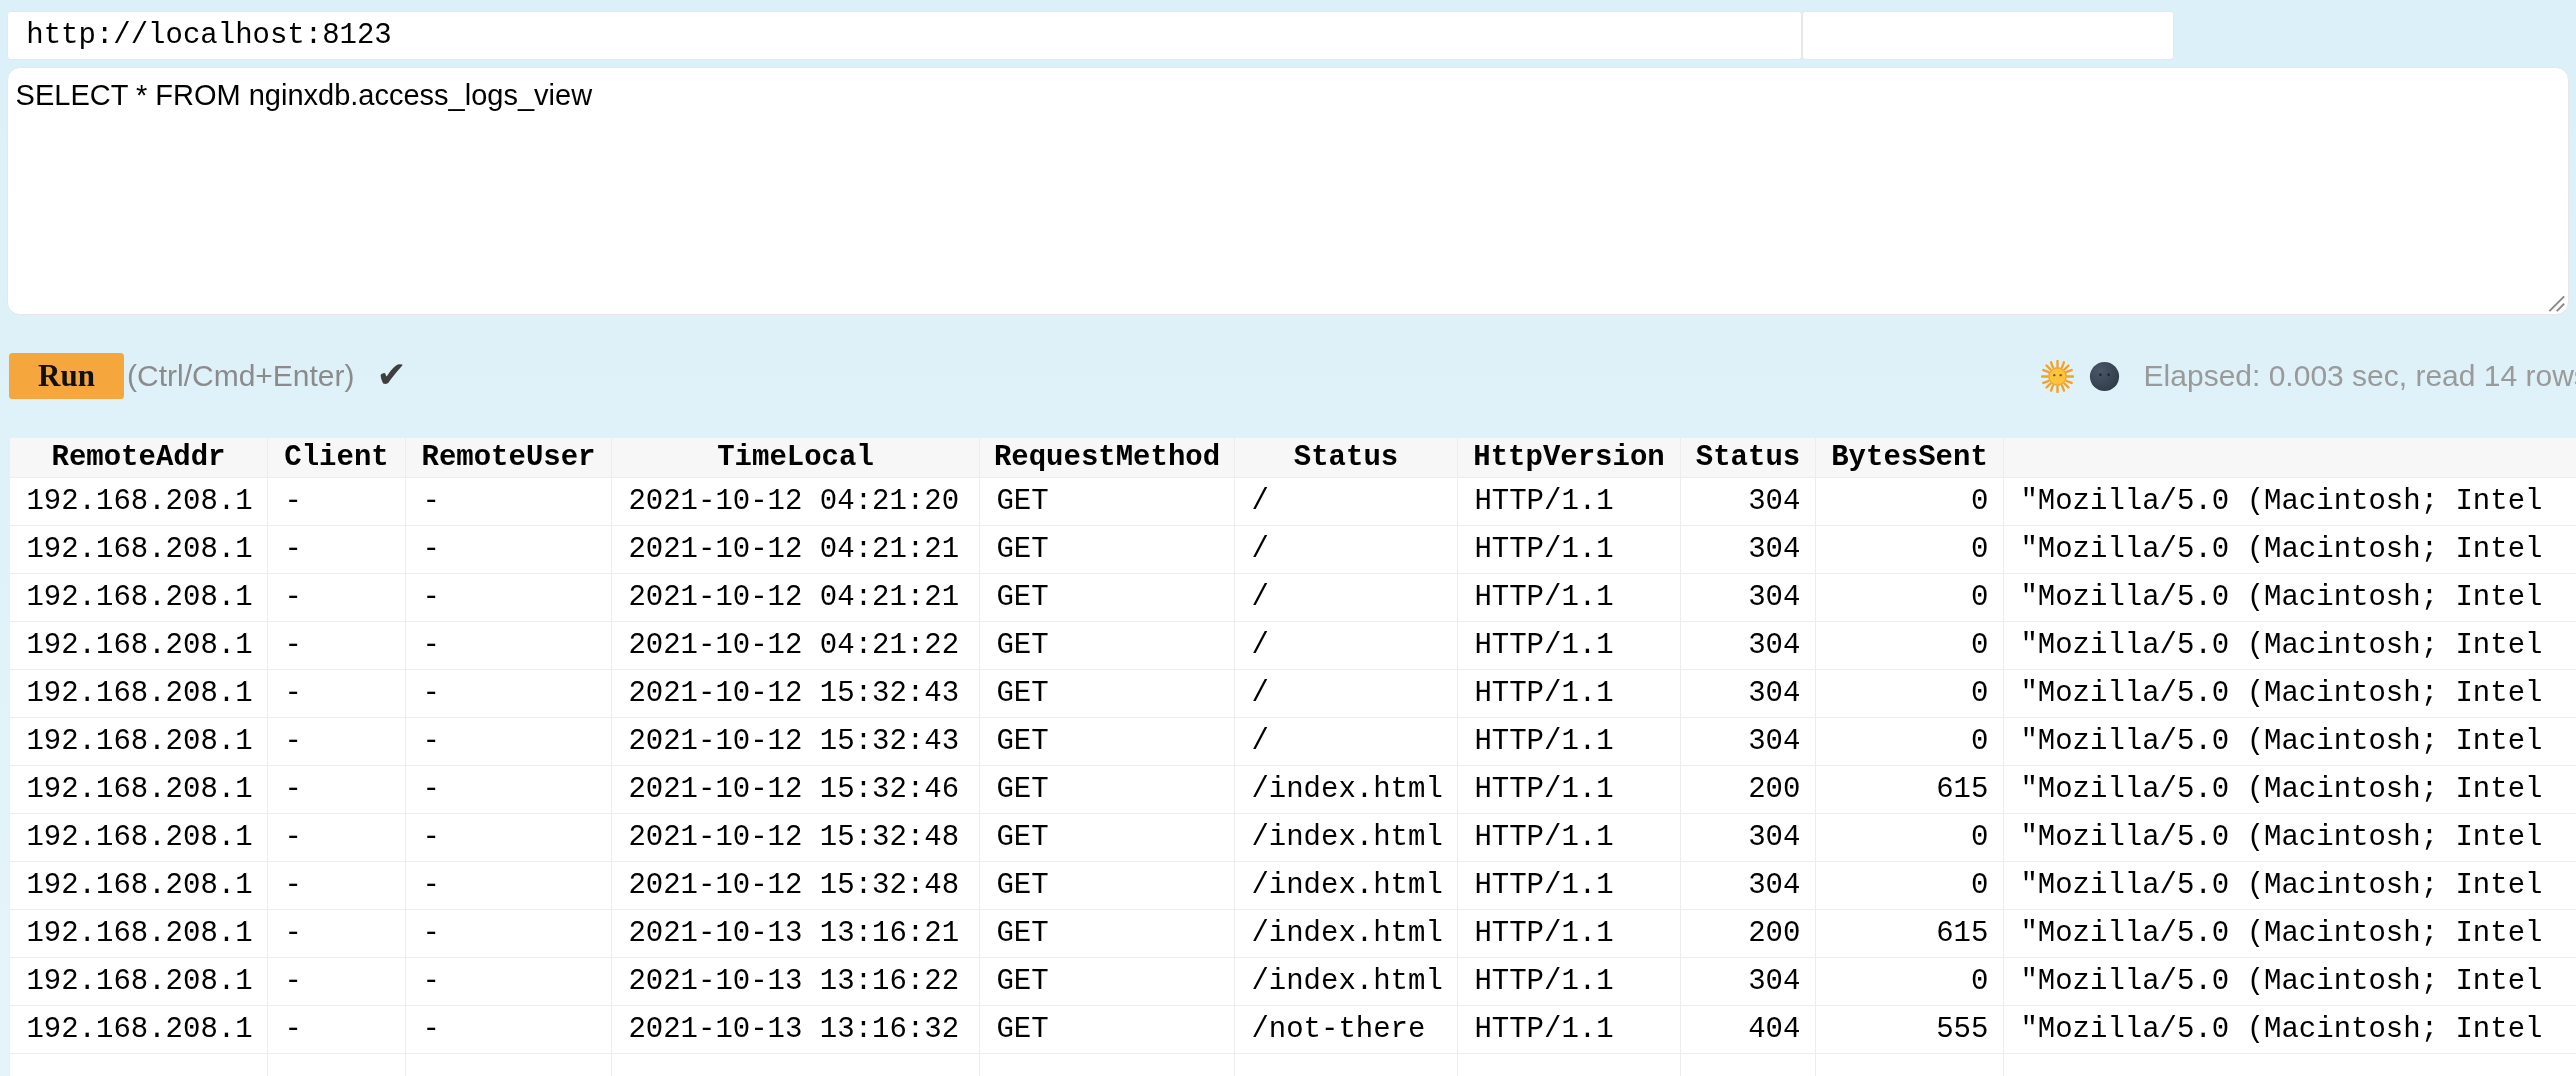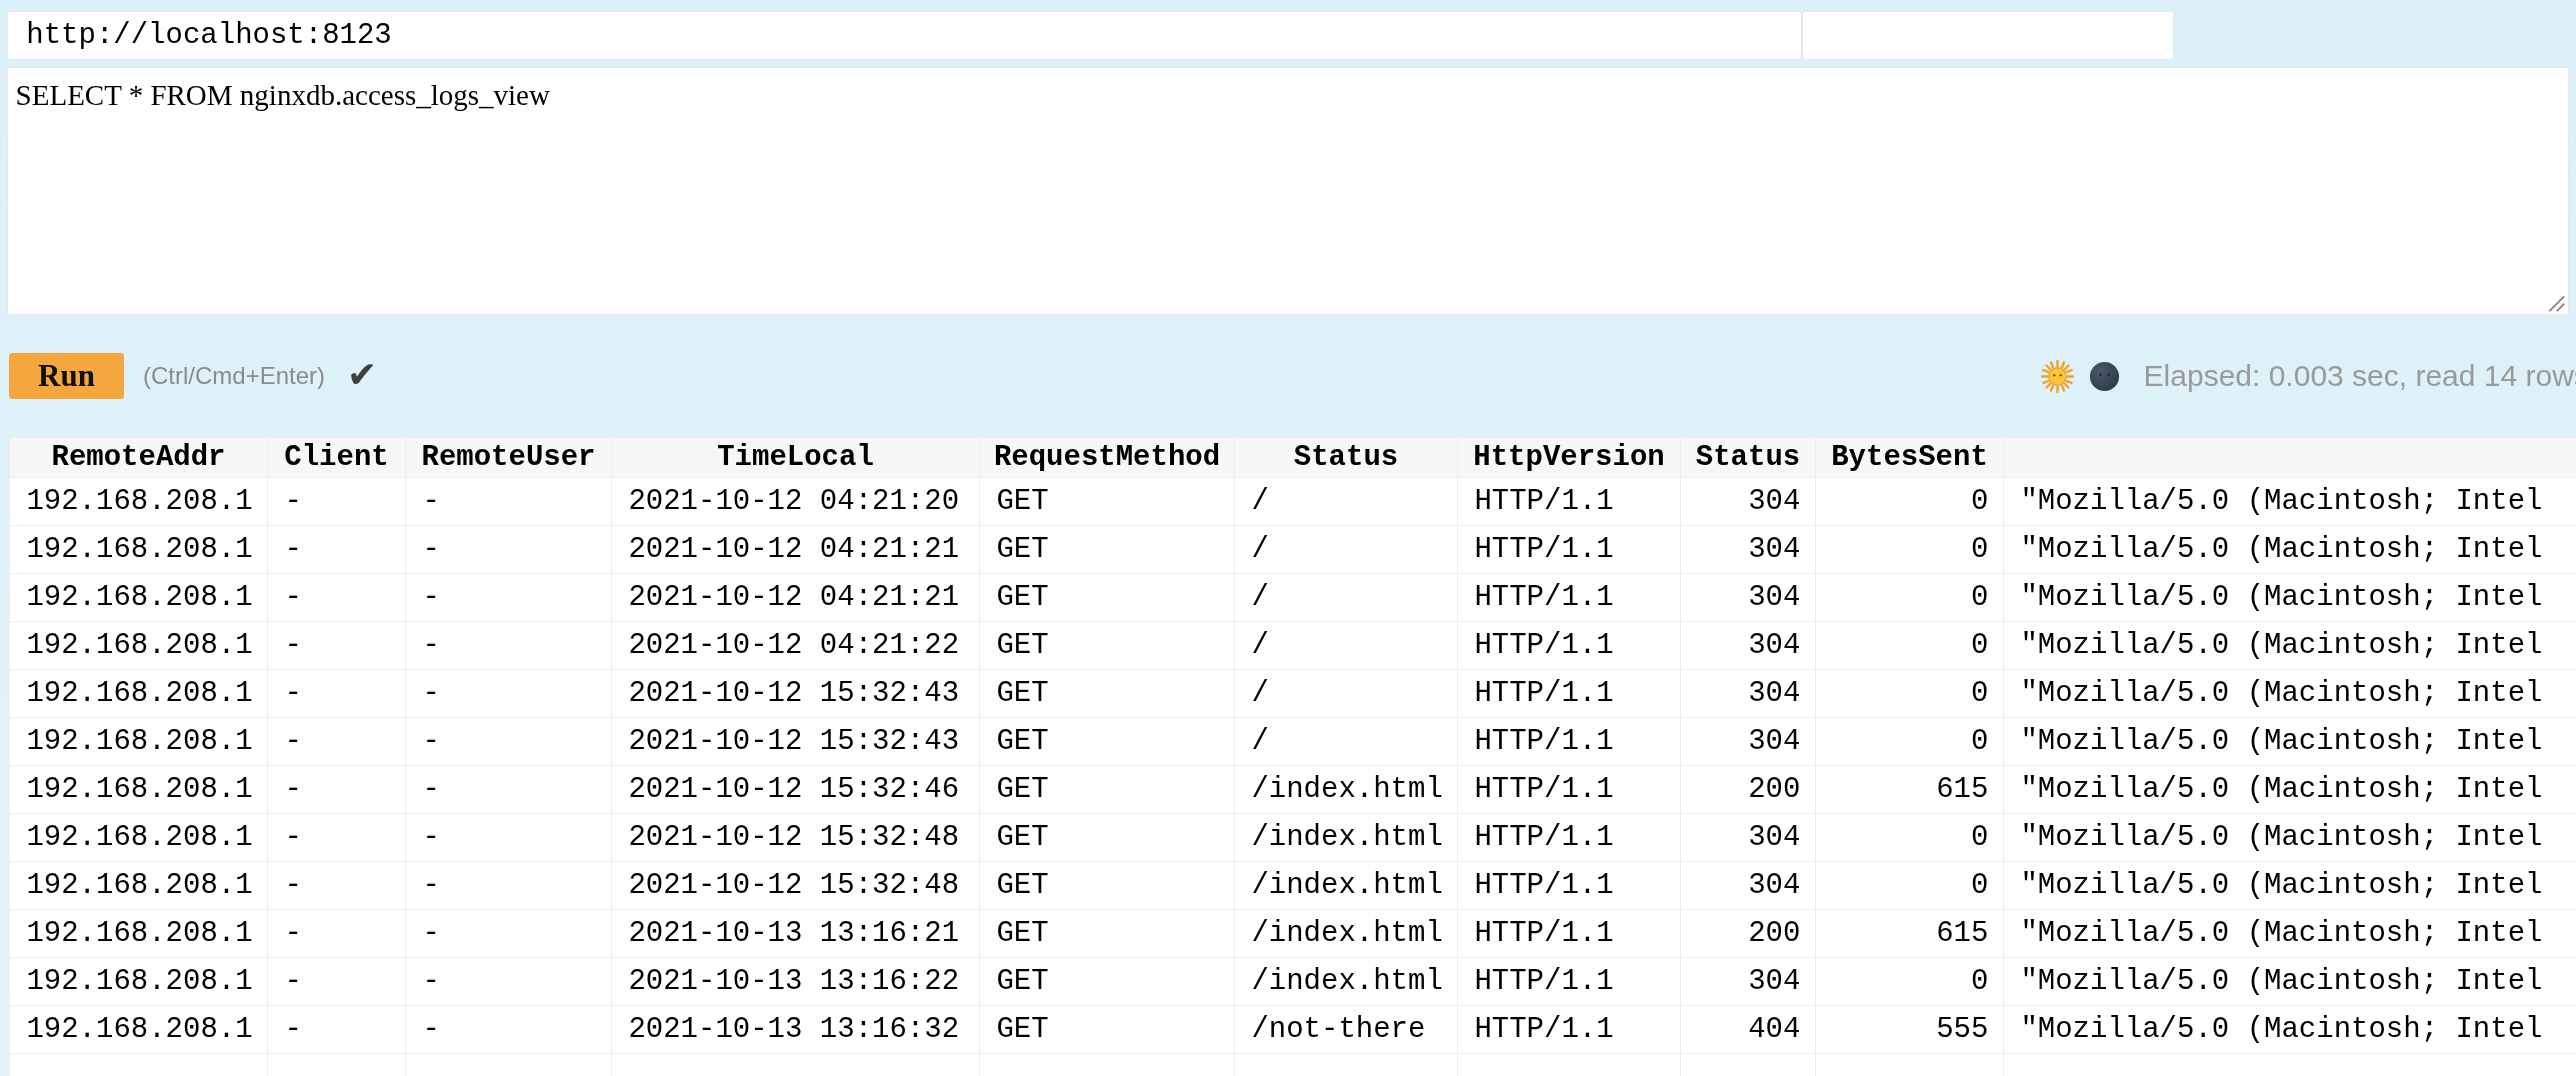--- a/index.html
+++ b/index.html
@@ -23,35 +23,35 @@
     height:49px;border:0.9px solid var(--field-border);border-radius:3.6px;
     background:var(--field-bg);font-family:"Liberation Mono","DejaVu Sans Mono",monospace;
     font-size:29px;color:var(--text);padding:0 11px 0 18px;outline:none;
   }
   .url-input{width:1795px;}
   .user-input{width:379px;}
   .password-input{width:372px;}
   
   .editor-wrap{position:relative;margin:7.3px 7.3px 0 7.3px;height:248px;}
   .editor-wrap textarea{
-    width:100%;height:100%;border:0.9px solid var(--field-border);border-radius:2px;
+    width:100%;height:100%;border:0.9px solid var(--field-border);border-radius:13px;
     background:#FFFFFF;resize:none;outline:none;
-    font-family:Liberation Serif, serif;font-size:29px;line-height:36px;
+    font-family:Liberation Sans, sans-serif;font-size:29px;line-height:36px;
     padding:9px 7.3px;color:var(--text);white-space:pre;overflow:hidden;
   }
   .resize-grip{position:absolute;right:2.7px;bottom:2.7px;width:24px;height:24px;pointer-events:none;}
   
   .runbar{position:relative;height:122px;display:flex;align-items:center;}
   .run-button{
     margin-left:9px;width:115px;height:46px;border:none;border-radius:3.6px;
     background:var(--accent);color:var(--button-text);
     font-family:Liberation Serif, serif;font-size:31px;font-weight:bold;
     display:flex;align-items:center;justify-content:center;cursor:pointer;
   }
-  .run-hint{margin-left:19px;font-size:24px;color:var(--hint);white-space:nowrap;}
+  .run-hint{margin-left:3px;font-size:30px;color:var(--hint);white-space:nowrap;}
   .check-mark{margin-left:22px;font-size:36px;color:var(--check);margin-top:-3.6px;}
   .status-area{position:absolute;left:2041px;top:0;height:100%;display:flex;align-items:center;}
   .theme-icon{width:33px;height:33px;display:inline-block;cursor:pointer;}
   .theme-icon + .theme-icon{margin-left:14.6px;width:31px;height:31px;}
   .elapsed-stats{margin-left:24px;font-size:30px;color:var(--stats);white-space:nowrap;}
   
   table.results{
     margin-left:9px;border-collapse:collapse;table-layout:fixed;
     font-family:"Liberation Mono","DejaVu Sans Mono",monospace;font-size:29px;
     background:#FFFFFF;

